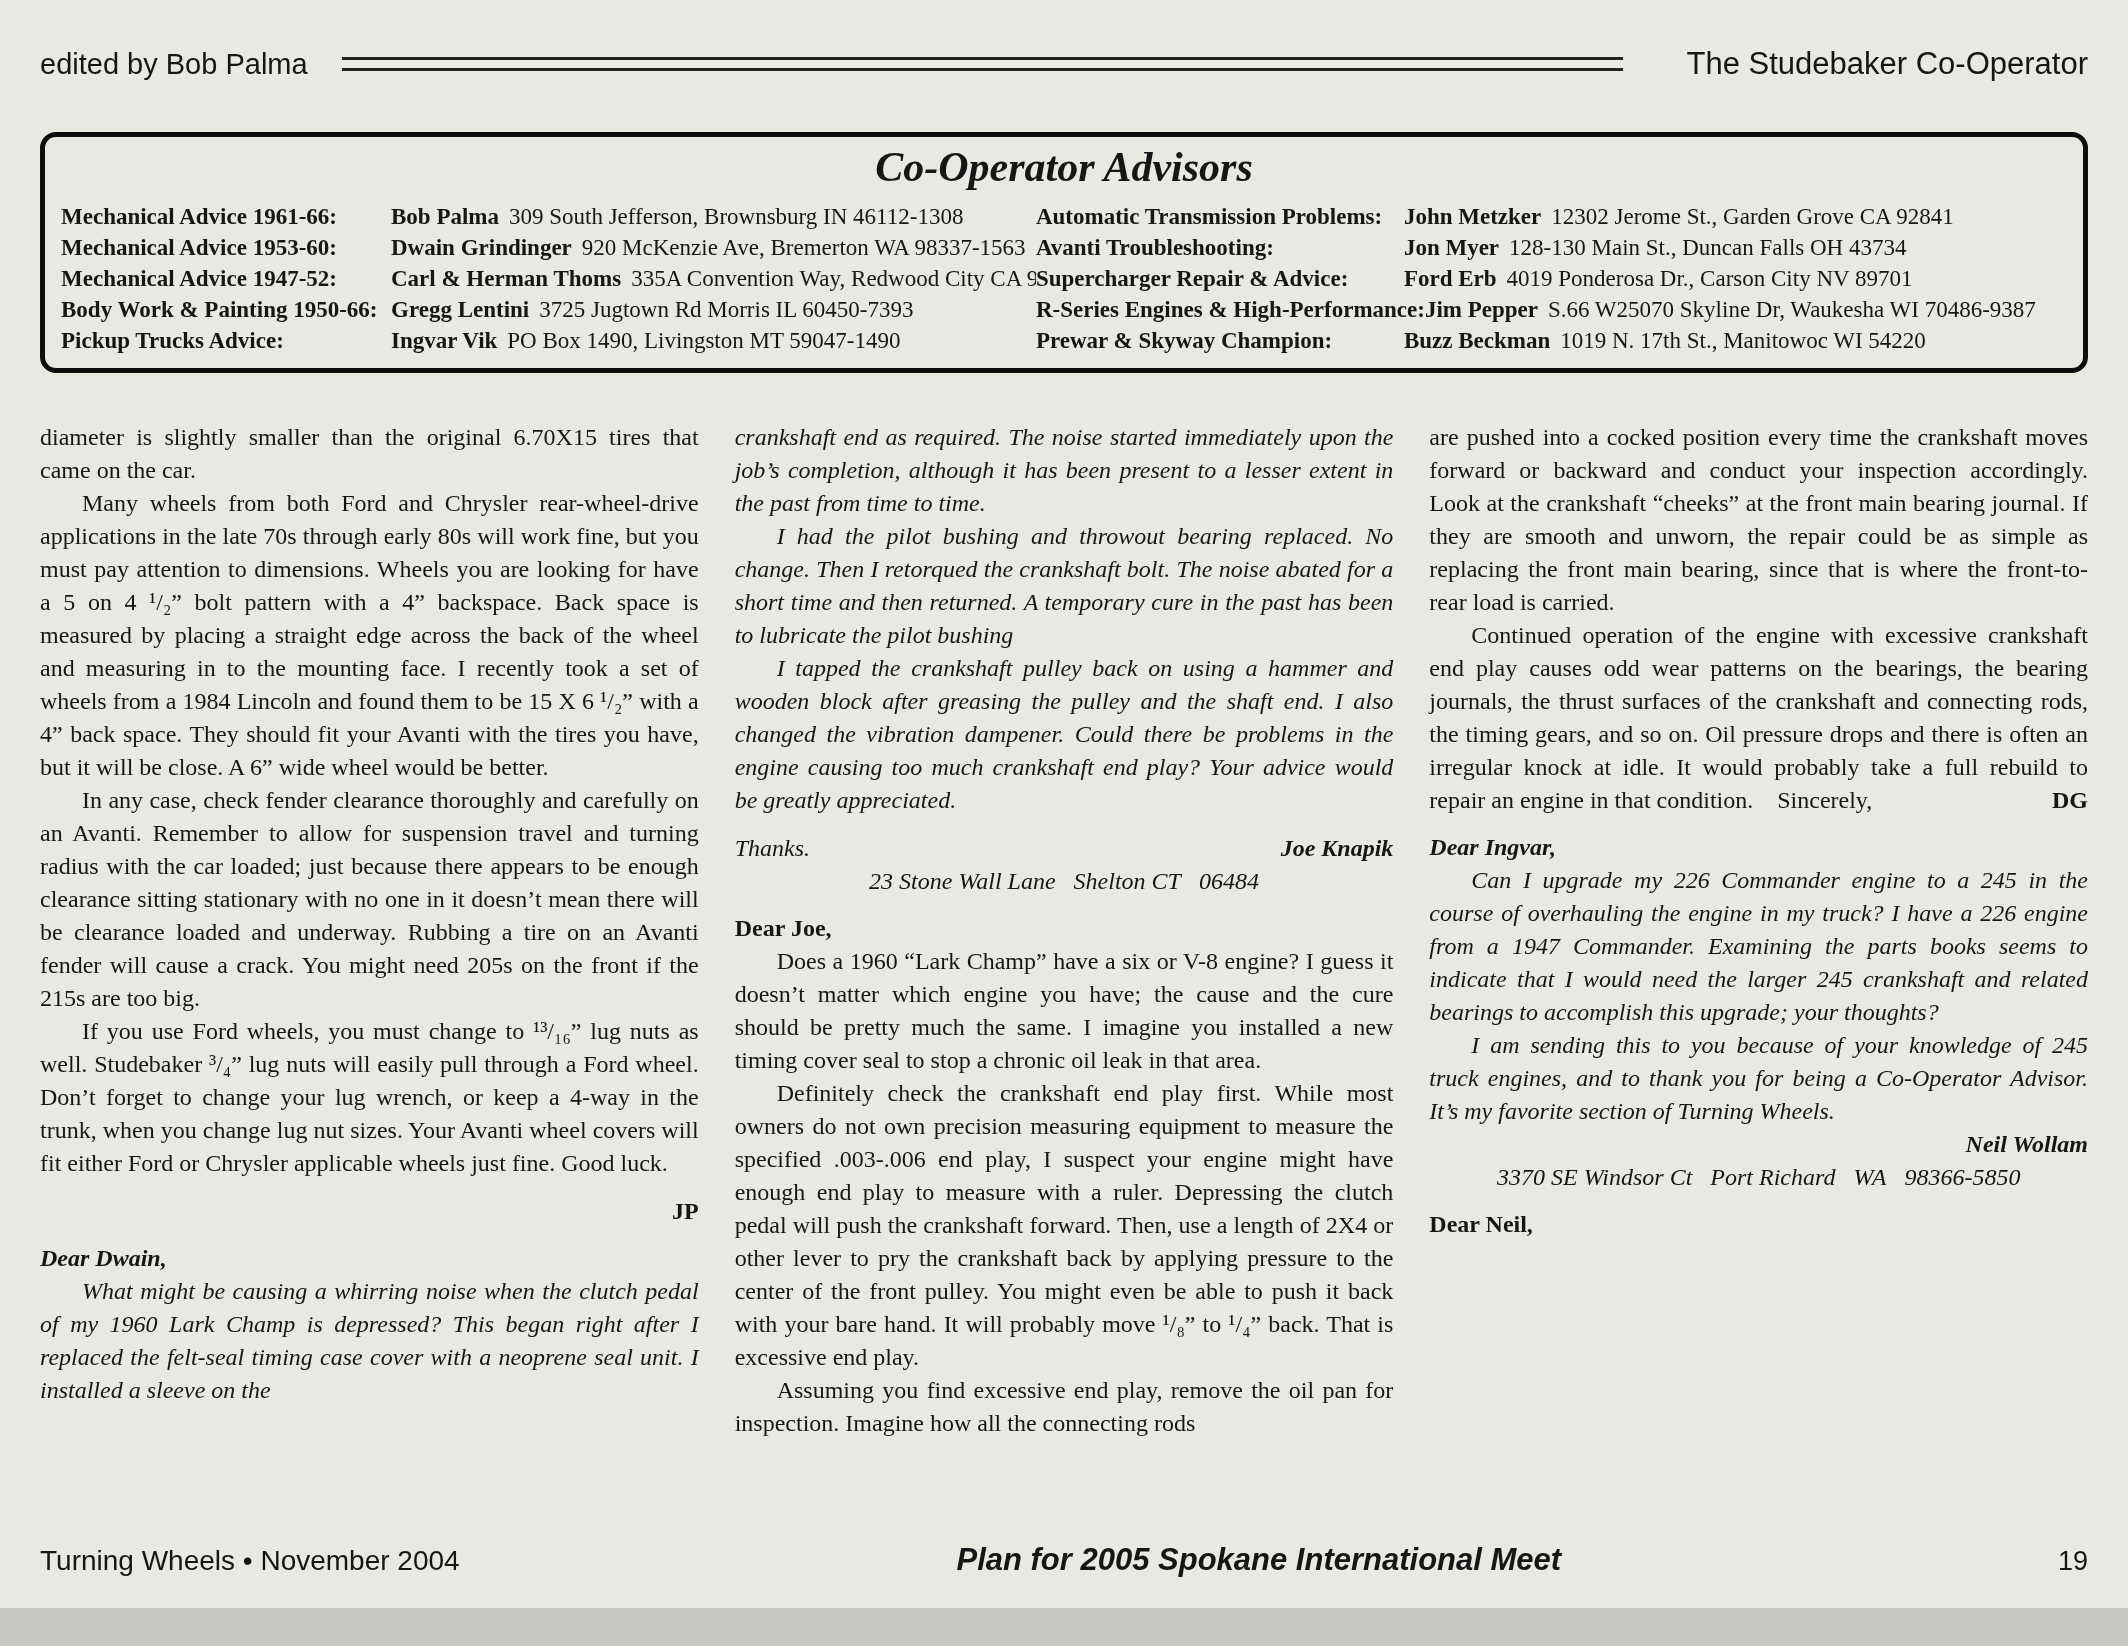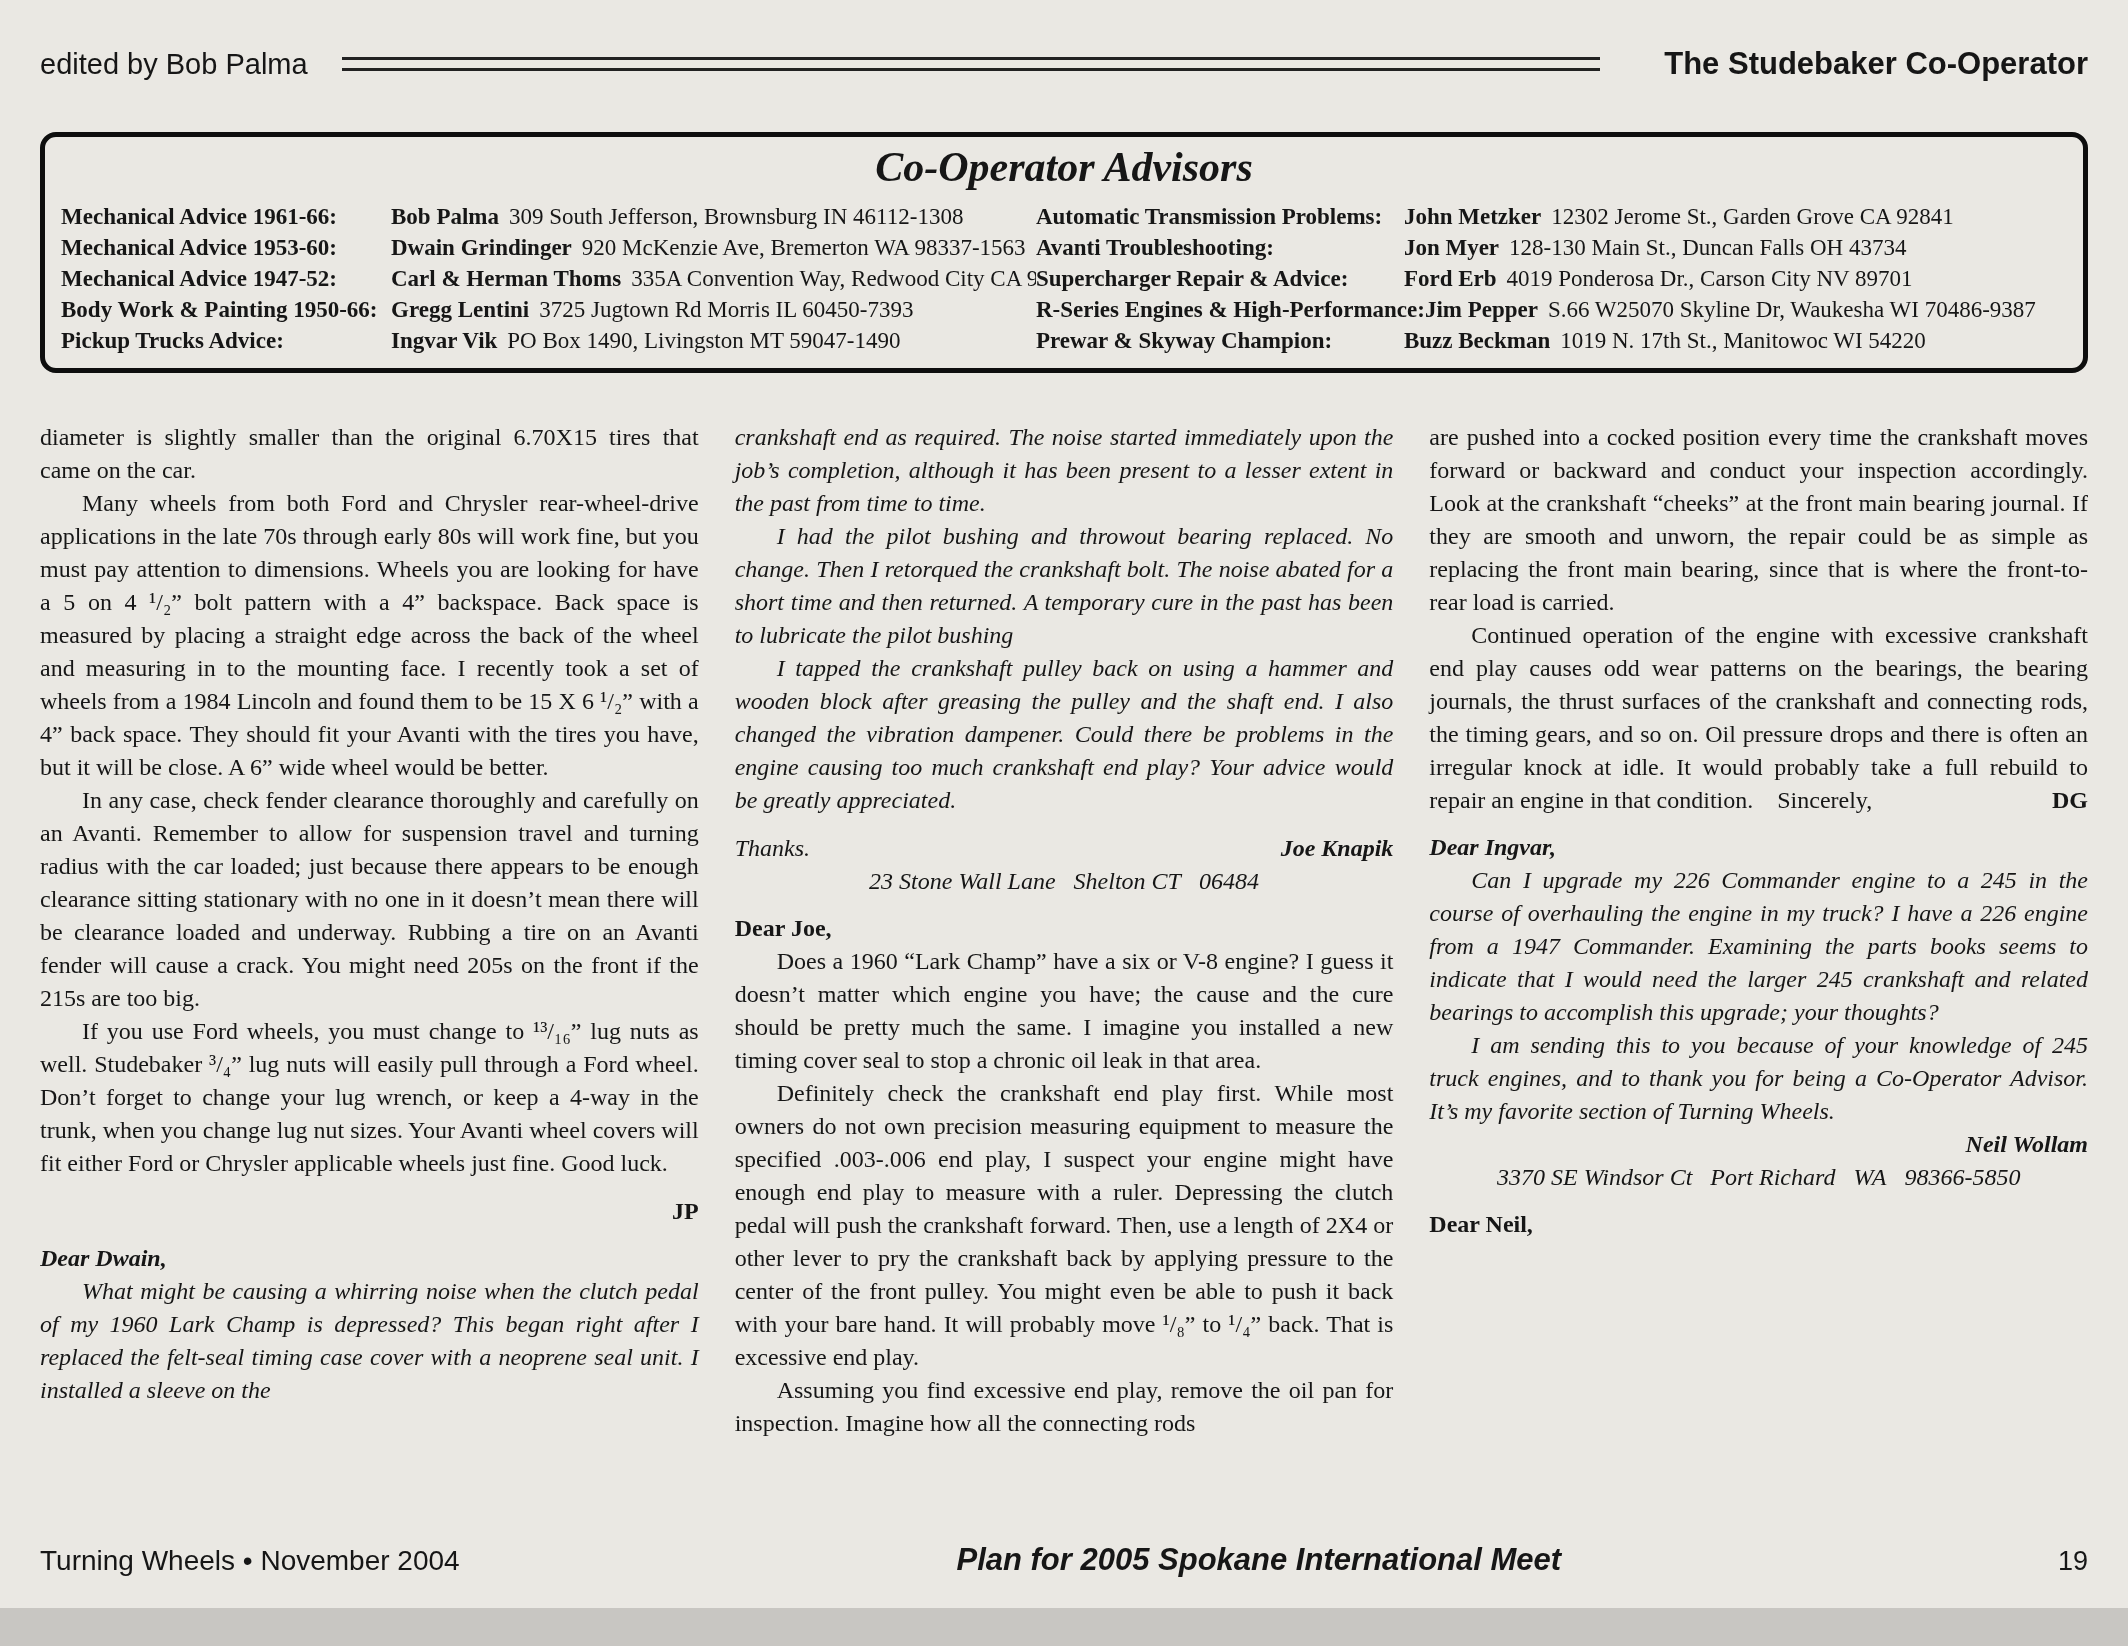--- a/index.html
+++ b/index.html
@@ -7,21 +7,21 @@
     width:2128px;height:1608px;box-sizing:border-box;
     background:#eae8e3;color:#161616;
     font-family:"Liberation Serif", serif;
     display:flex;flex-direction:column;
     padding:46px 40px 30px;position:relative;overflow:hidden;gap:32px;
   }
   
   .pagehead{display:flex;align-items:center;font-family:"Liberation Sans", sans-serif;}
   .edited-by{font-size:29px;white-space:nowrap;}
   .dbl-rule{flex:1;height:8px;border-top:3px solid #222;border-bottom:3px solid #222;margin:0 28px 0 34px;}
-  .head-title{font-size:31px;font-weight:bold;white-space:nowrap;margin-left:36px;}
+  .head-title{font-size:31px;font-weight:normal;white-space:nowrap;margin-left:36px;}
   
   .advbox{border:5px solid #0e0e0e;border-radius:16px;margin-top:18px;padding:4px 16px 12px;background:transparent;}
   .advtitle{text-align:center;font-size:42px;font-weight:bold;font-style:italic;margin:2px 0 10px;}
   .advrow{display:flex;font-size:23px;line-height:31px;white-space:nowrap;}
   .advhalf{display:flex;overflow:hidden;}
   .advhalf.l{width:48.6%;}
   .advhalf.r{width:51.4%;}
   .advlabel{font-weight:bold;display:inline-block;}
   .advhalf.l .advlabel{min-width:330px;}
   .advhalf.r .advlabel{min-width:368px;}

